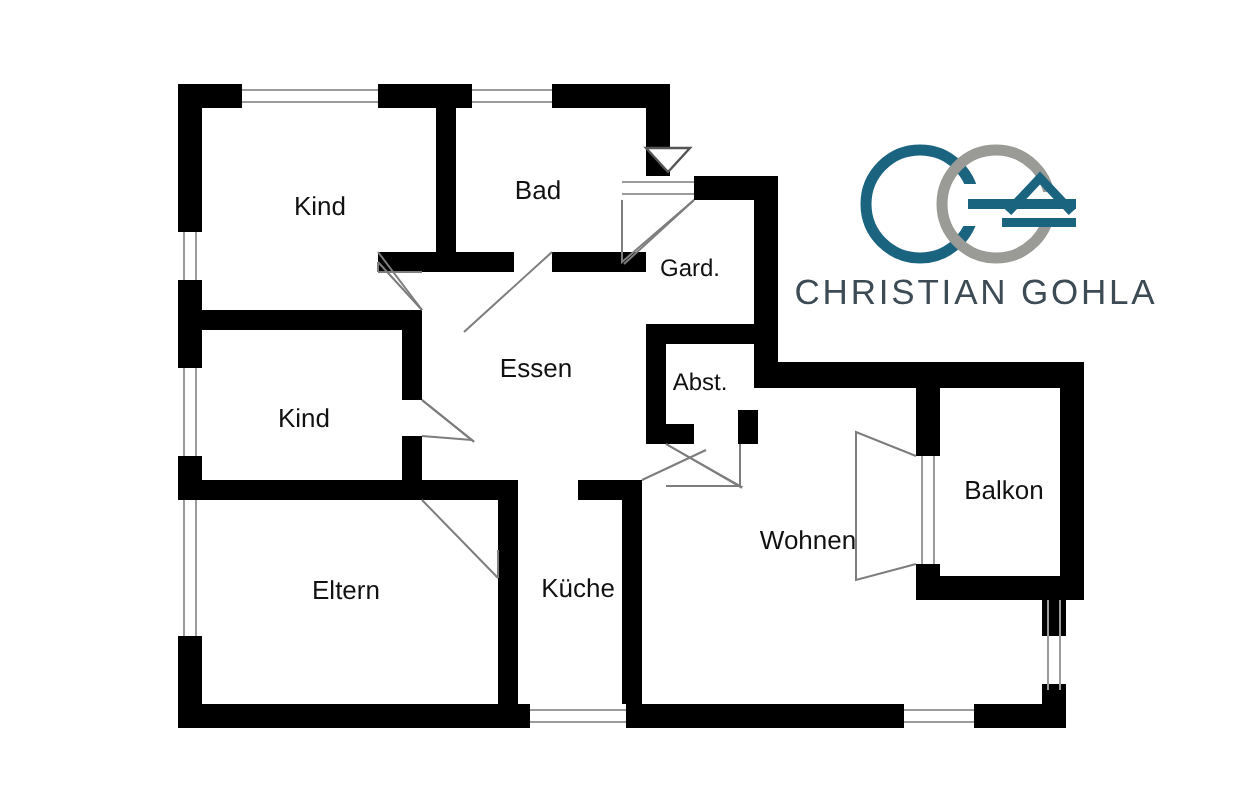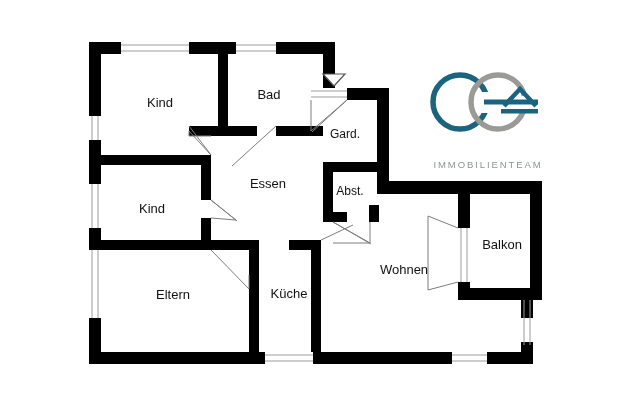--- a/index.html
+++ b/index.html
@@ -182,16 +182,16 @@
 
       <rect x="92" y="30" width="16" height="21" fill="#ffffff"></rect>
 
       <rect x="128" y="34" width="22" height="14" fill="#ffffff"></rect>
 
       <path d="M116 44 L132 27 L148 44" fill="none" stroke="#1a6480" stroke-width="4.5" stroke-linejoin="miter"></path>
 
       <rect x="96" y="37.5" width="54" height="5" fill="#1a6480"></rect>
       <rect x="113" y="47" width="37" height="4.5" fill="#1a6480"></rect>
     </svg>
-    <div class="logo-sub">IMMOBILIENTEAM</div>
+    <div class="logo-text">CHRISTIAN GOHLA</div>
   </div>
 
 </div>
 
 </body></html>

